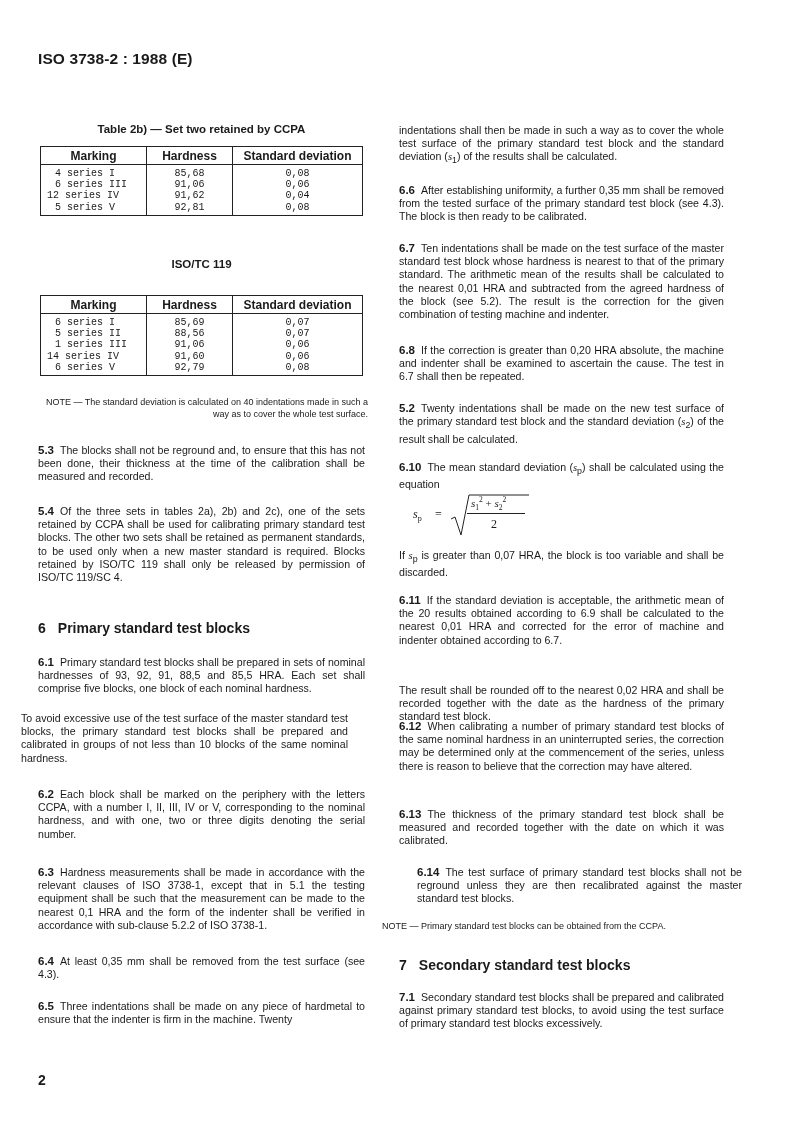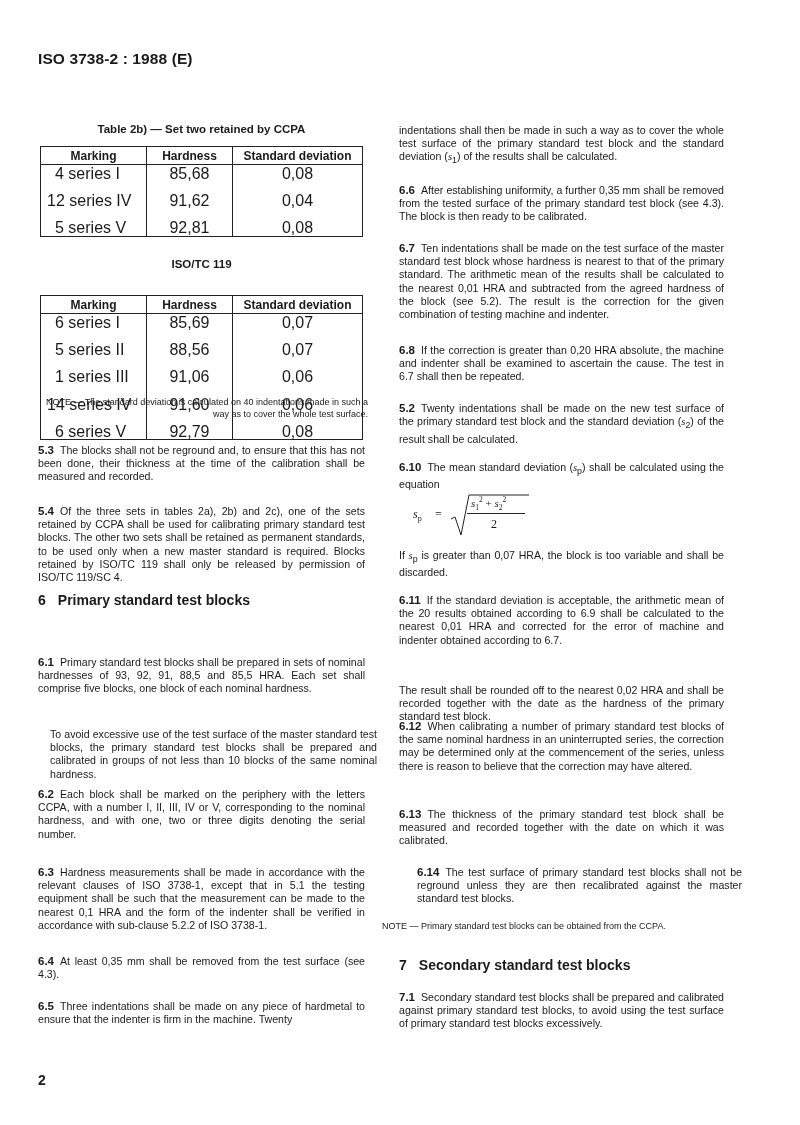--- a/index.html
+++ b/index.html
@@ -19,22 +19,22 @@
   table.data {
     position: absolute; border-collapse: collapse; font-size: 10px;
     border: 1.5px solid #222;
   }
   table.data th {
     font-weight: bold; font-size: 12px; height: 17px; padding: 0;
     border-bottom: 1px solid #222; border-right: 1px solid #222; text-align: center;
   }
   table.data th:last-child { border-right: none; }
   table.data td {
-    padding: 8px; height: 11.2px; line-height: 11.2px; text-align: center;
-    border-right: 1px solid #222; font-size: 16px;
+    padding: 0; height: 11.2px; line-height: 11.2px; text-align: center;
+    border-right: 1px solid #222; font-size: 10px; font-family: Liberation Mono, monospace;
   }
   table.data td:last-child { border-right: none; }
   table.data tr.first td { padding-top: 3px; }
   table.data tr.last td { padding-bottom: 2px; }
   table.data td.mark { text-align: left; padding-left: 6px; }
 
   .para {
     position: absolute; font-size: 10.6px; line-height: 13.2px; text-align: justify;
   }
   .para b.num { font-weight: bold; font-size: 11.5px; margin-right: 6px; }
@@ -71,20 +71,25 @@
       <th>Standard deviation</th>
     </tr>
   </thead>
   <tbody>
     <tr class="first">
       <td class="mark" style="padding-left:14px">4 series I</td>
       <td>85,68</td>
       <td>0,08</td>
     </tr>
     <tr>
+      <td class="mark" style="padding-left:14px">6 series III</td>
+      <td>91,06</td>
+      <td>0,06</td>
+    </tr>
+    <tr>
       <td class="mark">12 series IV</td>
       <td>91,62</td>
       <td>0,04</td>
     </tr>
     <tr class="last">
       <td class="mark" style="padding-left:14px">5 series V</td>
       <td>92,81</td>
       <td>0,08</td>
     </tr>
   </tbody>
@@ -134,29 +139,29 @@
 <div class="note" style="left:38px; top:397px; width:330px;text-align:right;">NOTE — The standard deviation is calculated on 40 indentations made in such a way as to cover the whole test surface.</div>
 
 <div class="para" style="left:38px; top:444px; width:327px;">
   <b class="num">5.3</b><span>The blocks shall not be reground and, to ensure that this has not been done, their thickness at the time of the calibration shall be measured and recorded.</span>
 </div>
 
 <div class="para" style="left:38px; top:505px; width:327px;">
   <b class="num">5.4</b><span>Of the three sets in tables 2a), 2b) and 2c), one of the sets retained by CCPA shall be used for calibrating primary standard test blocks. The other two sets shall be retained as permanent standards, to be used only when a new master standard is required. Blocks retained by ISO/TC 119 shall only be released by permission of ISO/TC 119/SC 4.</span>
 </div>
 
-<div class="section-title" style="left:38px; top:592px;">
+<div class="section-title" style="left:38px; top:620px;">
   <span class="sn">6</span><span>Primary standard test blocks</span>
 </div>
 
 <div class="para" style="left:38px; top:656px; width:327px;">
   <b class="num">6.1</b><span>Primary standard test blocks shall be prepared in sets of nominal hardnesses of 93, 92, 91, 88,5 and 85,5 HRA. Each set shall comprise five blocks, one block of each nominal hardness.</span>
 </div>
 
-<div class="para" style="left:50px; top:712px; width:327px;margin-top:16px;">To avoid excessive use of the test surface of the master standard test blocks, the primary standard test blocks shall be prepared and calibrated in groups of not less than 10 blocks of the same nominal hardness.</div>
+<div class="para" style="left:21px; top:712px; width:327px;">To avoid excessive use of the test surface of the master standard test blocks, the primary standard test blocks shall be prepared and calibrated in groups of not less than 10 blocks of the same nominal hardness.</div>
 
 <div class="para" style="left:38px; top:788px; width:327px;">
   <b class="num">6.2</b><span>Each block shall be marked on the periphery with the letters CCPA, with a number I, II, III, IV or V, corresponding to the nominal hardness, and with one, two or three digits denoting the serial number.</span>
 </div>
 
 <div class="para" style="left:38px; top:866px; width:327px;">
   <b class="num">6.3</b><span>Hardness measurements shall be made in accordance with the relevant clauses of ISO 3738-1, except that in 5.1 the testing equipment shall be such that the measurement can be made to the nearest 0,1 HRA and the form of the indenter shall be verified in accordance with sub-clause 5.2.2 of ISO 3738-1.</span>
 </div>
 
 <div class="para" style="left:38px; top:955px; width:327px;">

